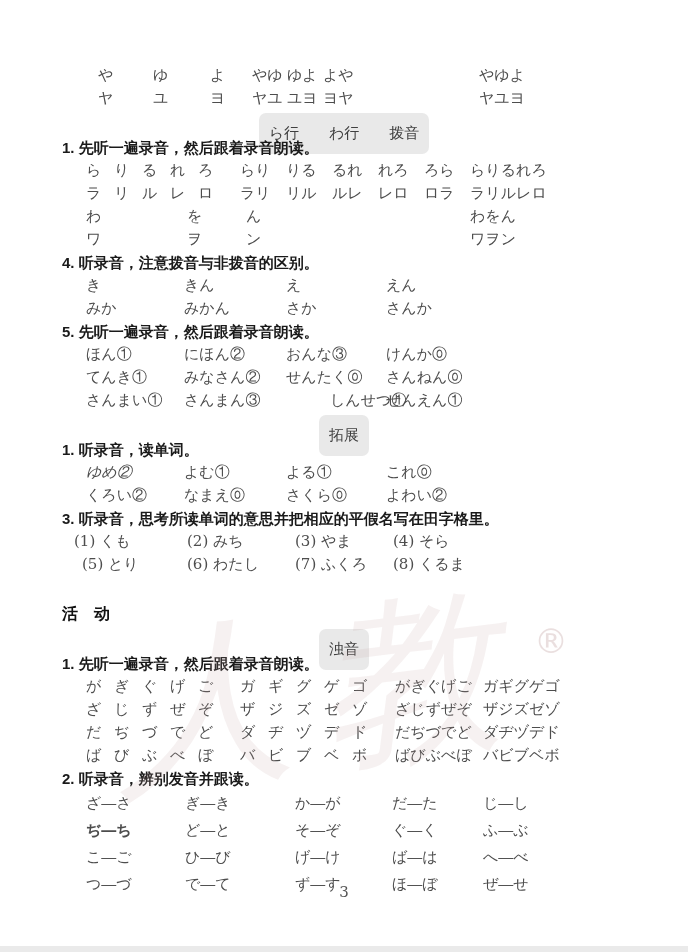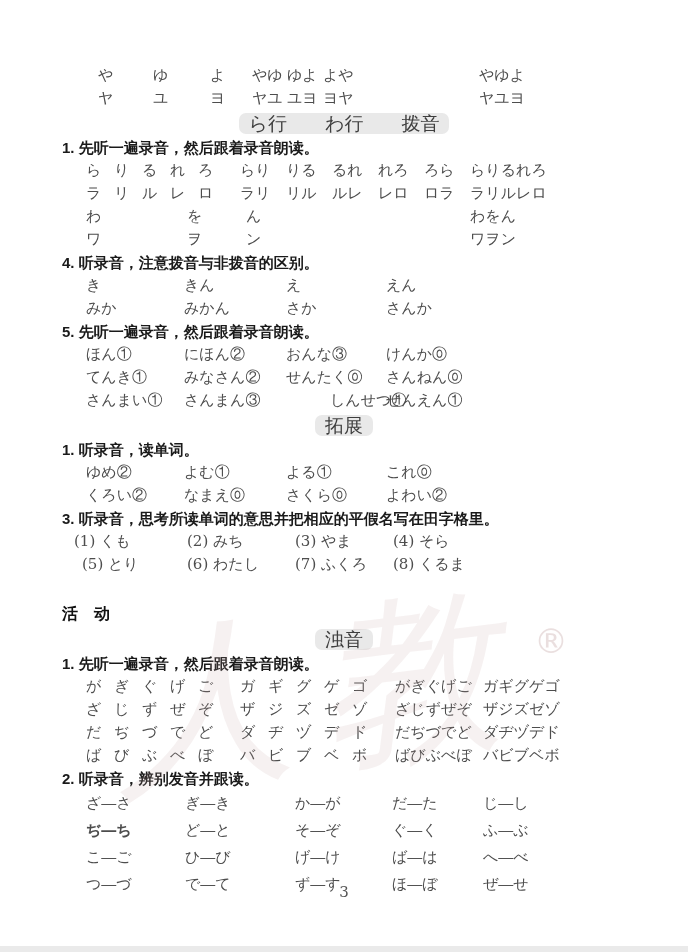--- a/index.html
+++ b/index.html
@@ -22,22 +22,22 @@
   .instruction{
     height:23px;line-height:23px;
     padding-left:62px;
     font-family:"Liberation Sans", sans-serif;
     font-weight:700;font-size:15px;color:#1a1a1a;
     white-space:pre;
   }
   .heading{height:23px;line-height:23px;margin-top:3px;text-align:center;}
   .heading .hl{
     display:inline-block;
-    font-size:19px;color:#3f3f3f;
-    padding:0 10px;line-height:21px;
+    font-size:15px;color:#3f3f3f;
+    padding:10px 10px;line-height:21px;
     white-space:pre;
     border-radius:7px;
   }
   .heading-left{
     margin-top:26px;height:24px;line-height:24px;
     padding-left:62px;
     font-family:"Liberation Sans", sans-serif;
     font-weight:700;font-size:16px;color:#111111;
     white-space:pre;
   }
@@ -163,21 +163,21 @@
       </div>
       <div class="row word4">
         <span style="left: 86px;">さんまい①</span>
         <span style="left: 184px;">さんまん③</span>
         <span style="left: 286px; margin-left: 44px;">しんせつ①</span>
         <span style="left: 386px;">せんえん①</span>
       </div>
       <div class="heading"><span class="hl" style="background: rgb(233, 233, 233);">拓展</span></div>
       <div class="instruction">1. 听录音，读单词。</div>
       <div class="row word4">
-        <span style="left: 86px;">ゆめ②</span>
+        <span style="left: 86px; font-style: italic;">ゆめ②</span>
         <span style="left: 184px;">よむ①</span>
         <span style="left: 286px;">よる①</span>
         <span style="left: 386px;">これ⓪</span>
       </div>
       <div class="row word4">
         <span style="left: 86px;">くろい②</span>
         <span style="left: 184px;">なまえ⓪</span>
         <span style="left: 286px;">さくら⓪</span>
         <span style="left: 386px;">よわい②</span>
       </div>

